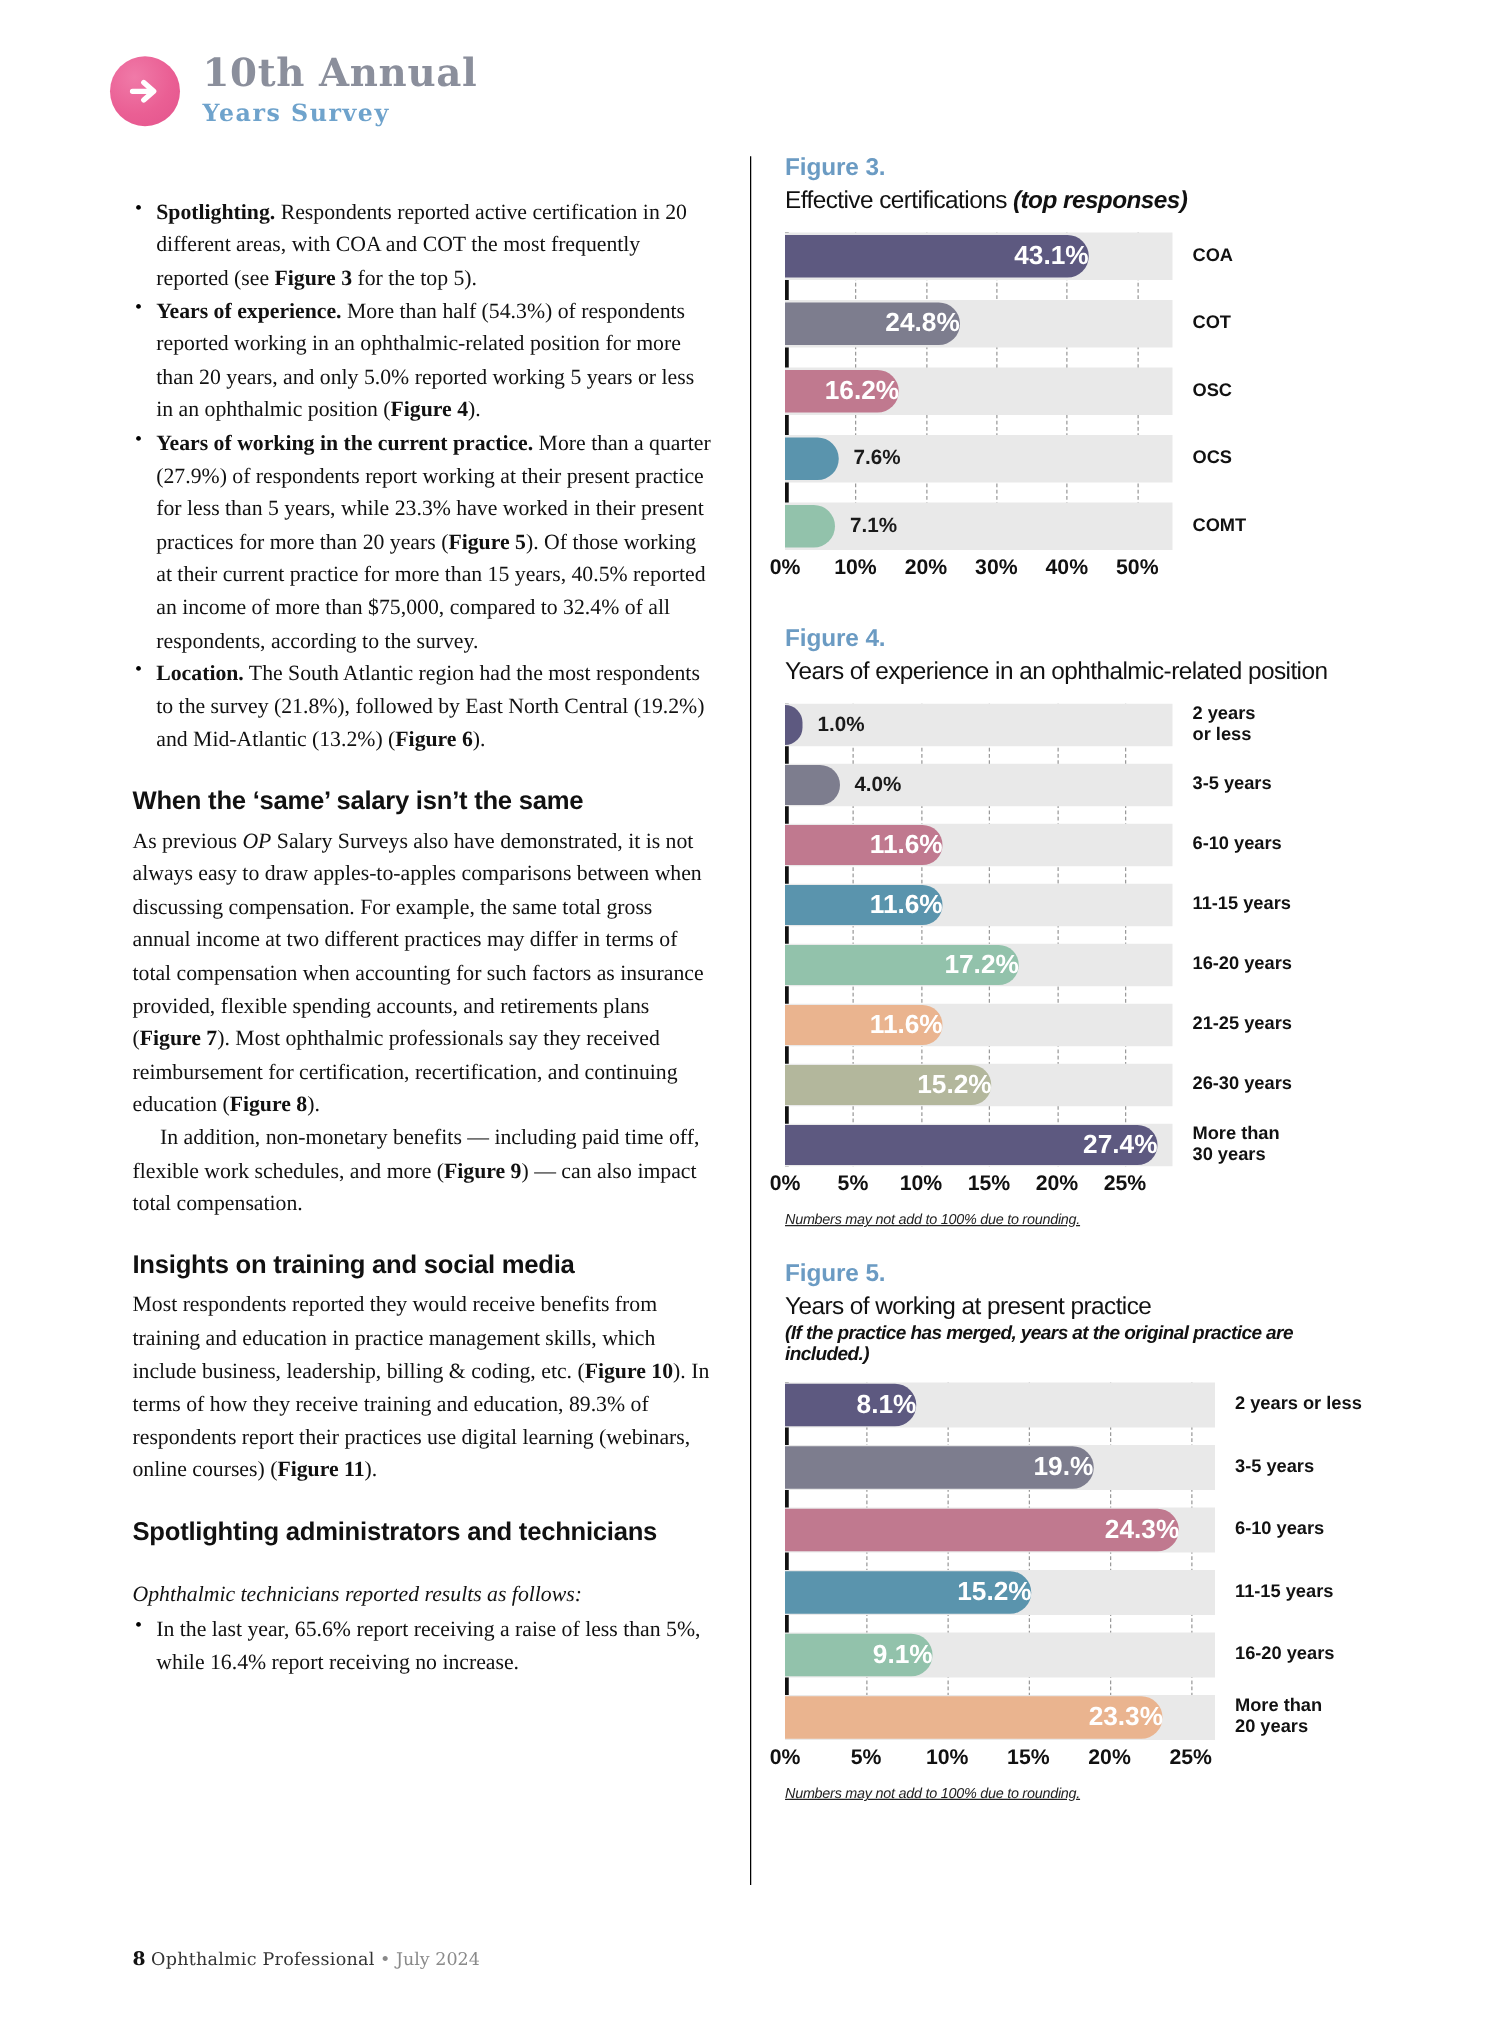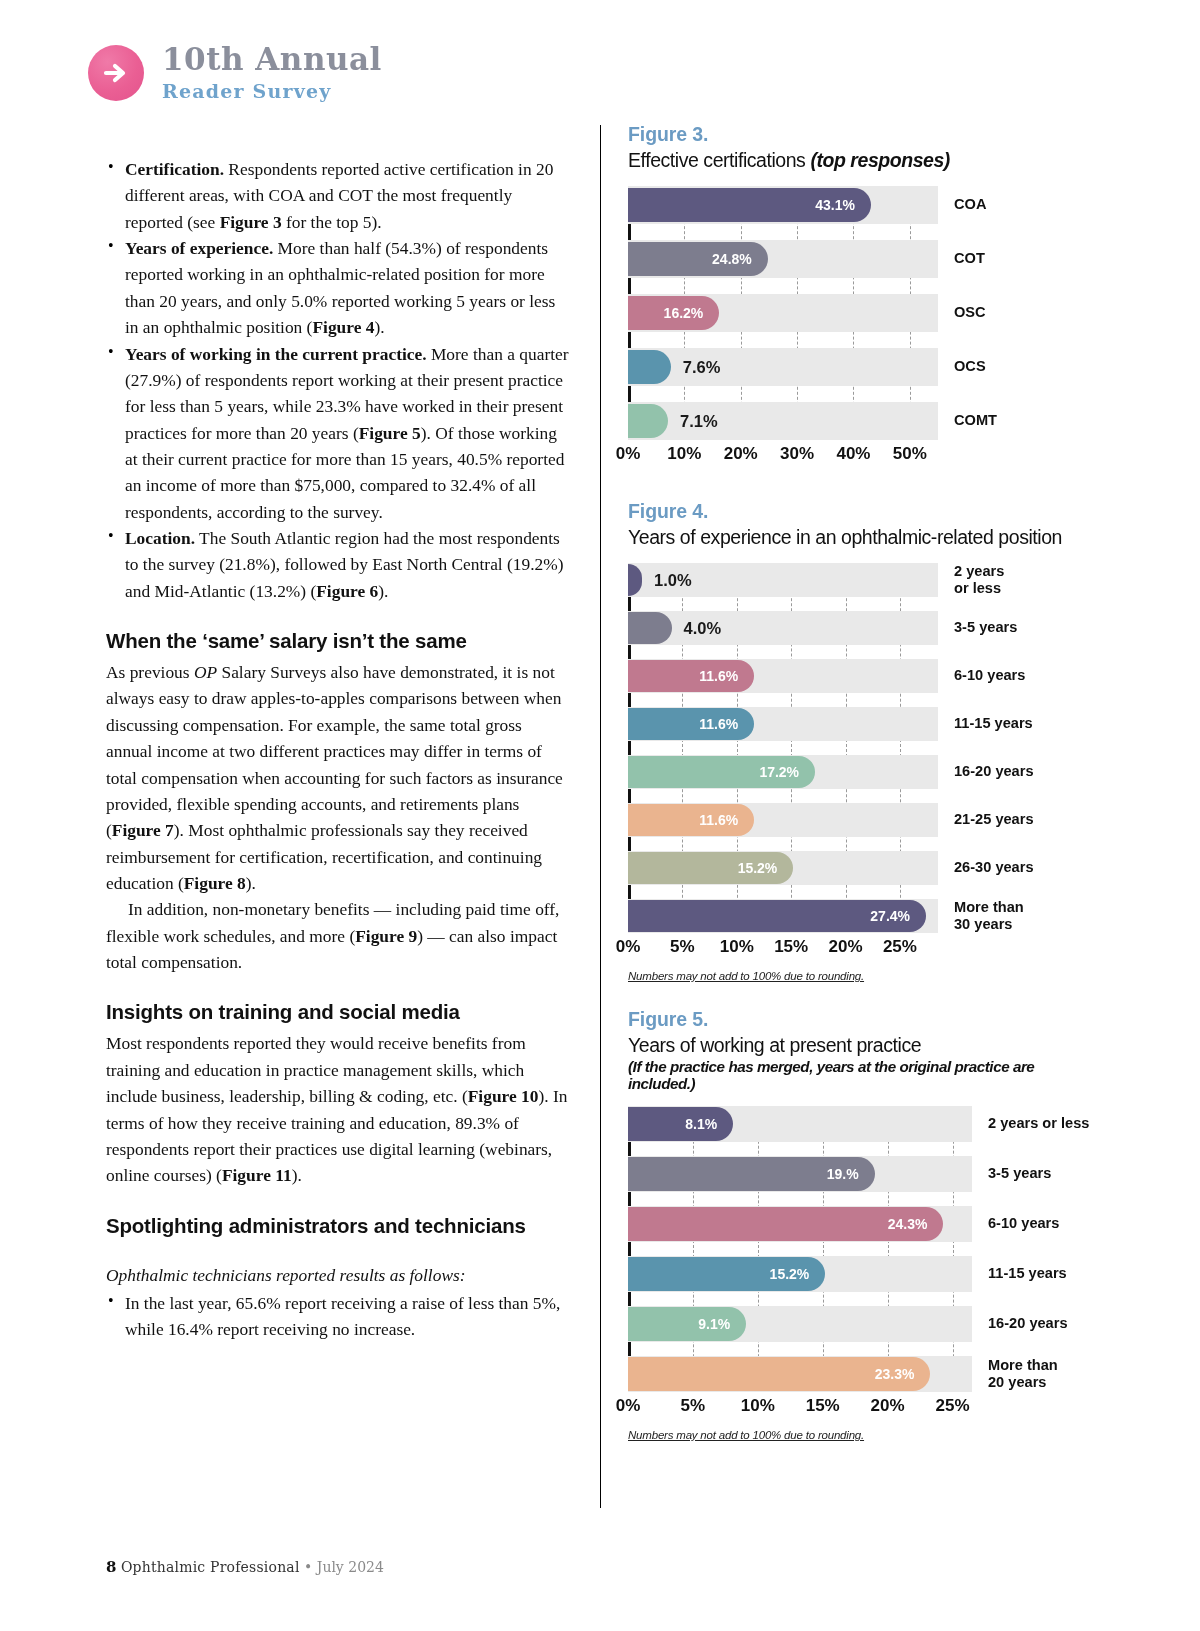--- a/index.html
+++ b/index.html
@@ -84,21 +84,21 @@
   .gridline{position:absolute;top:0;height:100%;border-left:1.6px dashed #9a9a9a;}
   .track{position:relative;background:#e9e9e9;height:100%;}
   .bar{
     position:absolute;left:0;top:0;height:100%;
     border-radius:0 999px 999px 0;
     display:flex;align-items:center;justify-content:flex-end;
     box-sizing:border-box;
   }
   .bar .val{
     font-family:"Liberation Sans",sans-serif;font-weight:bold;
-    color:#fff;font-size:14px;padding-right:16px;white-space:nowrap;
+    color:#fff;font-size:21px;white-space:nowrap;
   }
   .val-out{
     position:absolute;top:50%;transform:translateY(-50%);
     font-family:"Liberation Sans",sans-serif;font-weight:bold;
     color:#1a1a1a;font-size:16.5px;white-space:nowrap;
   }
   .cat{
     position:absolute;
     font-family:"Liberation Sans",sans-serif;font-weight:bold;
     font-size:14.6px;color:#111;line-height:1.17;white-space:pre-line;
@@ -126,29 +126,29 @@
 <div class="page">
 
   <div class="masthead">
     <div class="mast-circle">
       <svg width="32" height="32" viewBox="0 0 32 32" aria-hidden="true">
         <path d="M6 16 h14 M15 9 l8 7 -8 7" fill="none" stroke="#ffffff" stroke-width="4.2" stroke-linecap="round" stroke-linejoin="round"></path>
       </svg>
     </div>
     <div class="mast-words">
       <div class="mast-line1">10th Annual</div>
-      <div class="mast-line2">Reader Survey</div>
+      <div class="mast-line2">Years Survey</div>
     </div>
   </div>
 
   <div class="col-rule"></div>
 
   <div class="leftcol">
     <ul class="bullets">
-      <li><span class="b">Certification.</span><span> Respondents reported active certification in 20 different areas, with COA and COT the most fre­quently reported (see <span class="b">Figure 3</span> for the top 5).</span></li>
+      <li><span class="b">Spotlighting.</span><span> Respondents reported active certification in 20 different areas, with COA and COT the most fre­quently reported (see <span class="b">Figure 3</span> for the top 5).</span></li>
       <li><span class="b">Years of experience.</span><span> More than half (54.3%) of respon­dents reported working in an ophthalmic-related position for more than 20 years, and only 5.0% reported working 5 years or less in an ophthalmic position (<span class="b">Figure 4</span>).</span></li>
       <li><span class="b">Years of working in the current practice.</span><span> More than a quarter (27.9%) of respondents report working at their present practice for less than 5 years, while 23.3% have worked in their present practices for more than 20 years (<span class="b">Figure 5</span>). Of those working at their current practice for more than 15 years, 40.5% reported an income of more than $75,000, compared to 32.4% of all respondents, according to the survey.</span></li>
       <li><span class="b">Location.</span><span> The South Atlantic region had the most respondents to the survey (21.8%), followed by East North Central (19.2%) and Mid-Atlantic (13.2%) (<span class="b">Figure 6</span>).</span></li>
     </ul>
 
     <h2 class="sec">When the ‘same’ salary isn’t the same</h2>
     <p class="body">As previous <span class="i">OP</span> Salary Surveys also have demonstrated, it is not always easy to draw apples-to-apples comparisons between when discussing compensation. For example, the same total gross annual income at two different practices may differ in terms of total compensation when accounting for such factors as insurance provided, flexible spending ac­counts, and retirements plans (<span class="b">Figure 7</span>). Most ophthalmic professionals say they received reimbursement for certifica­tion, recertification, and continuing education (<span class="b">Figure 8</span>).</p>
     <p class="body indent">In addition, non-monetary benefits — including paid time off, flexible work schedules, and more (<span class="b">Figure 9</span>) — can also impact total compensation.</p>
 
     <h2 class="sec">Insights on training and social media</h2>

